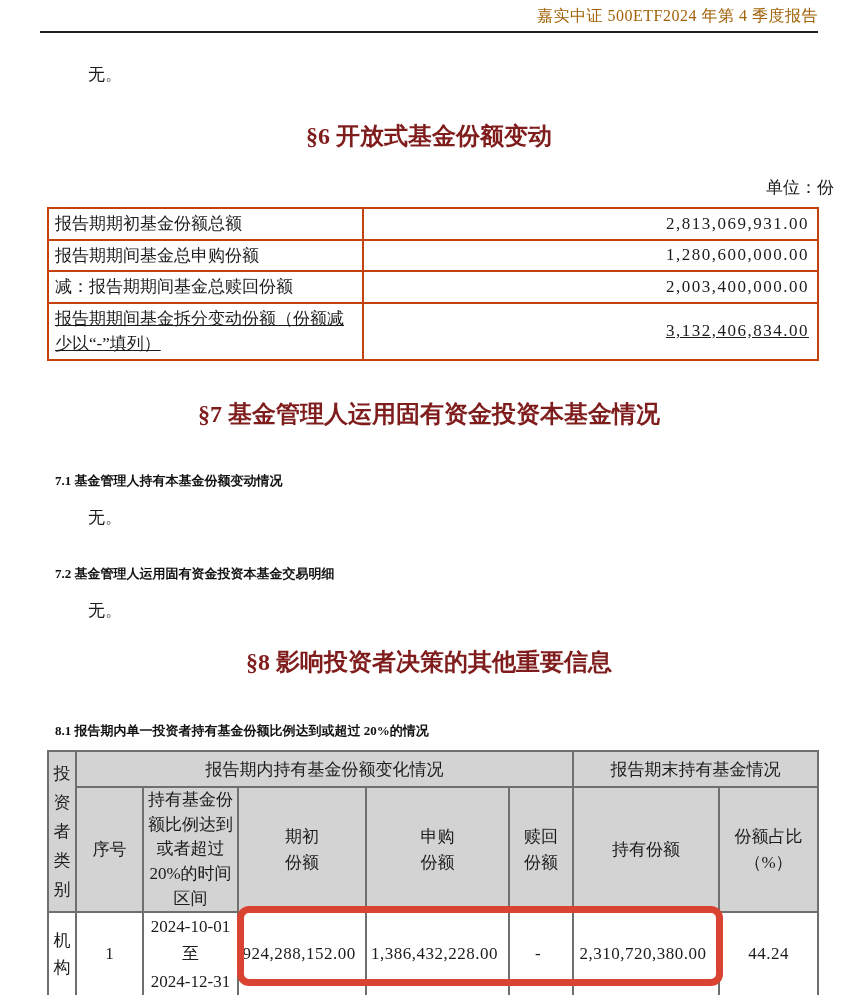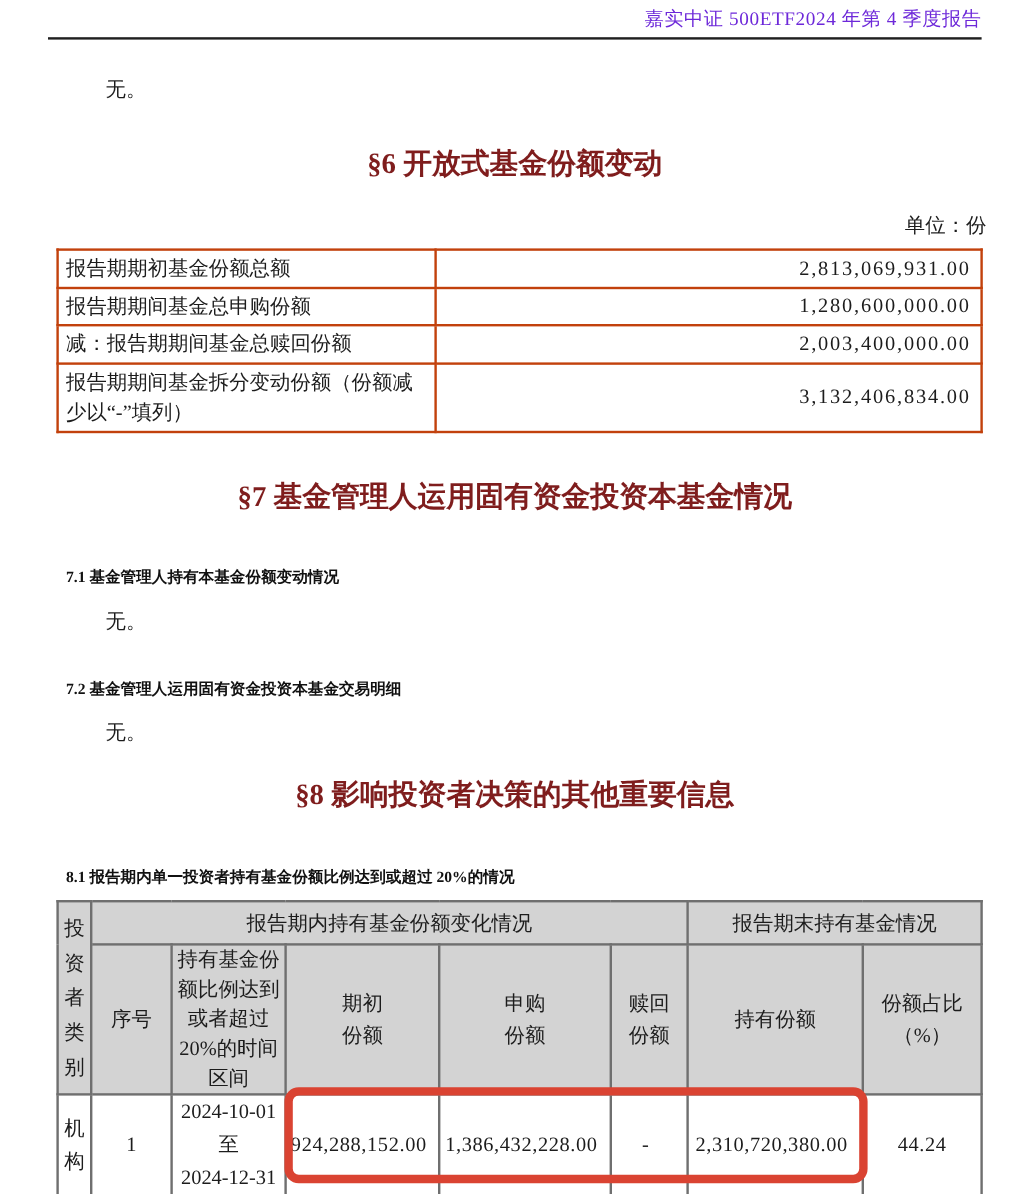--- a/index.html
+++ b/index.html
@@ -13,41 +13,41 @@
     overflow: hidden;
     font-family: "Liberation Serif", "DejaVu Serif", serif;
     color: #1c1c1c;
   }
   .abs { position: absolute; }
 
   
   .doc-header {
     top: 6px; right: 40px;
     font-size: 16px; letter-spacing: 0.5px;
-    color: #6d28d9;
+    color: #a16207;
     text-align: right;
   }
   .header-rule {
     top: 31px; left: 40px; width: 778px;
     border-top: 2px solid #1f1f1f;
   }
 
   .body-text { font-size: 17px; color: #1c1c1c; }
 
   .section-title {
     left: 0; width: 100%;
     text-align: center;
     font-size: 24px; font-weight: bold; color: #7f1d1d;
   }
   .subsection-title {
     left: 55px;
     font-size: 13px; font-weight: bold; color: #111; margin-top: 12px;
   }
   .unit-label {
-    top: 176px; right: 36px;
+    top: 176px; right: 24px;
     font-size: 17px;
   }
 
   
   table.share-table {
     top: 207px; left: 47px;
     width: 770px;
     border-collapse: collapse;
     table-layout: fixed;
   }
@@ -61,21 +61,21 @@
     text-align: left;
     white-space: pre-line;
     line-height: 1.5;
   }
   table.share-table td.val {
     padding: 2px 8px 2px 2px;
     text-align: right;
     letter-spacing: 1.5px;
   }
   tr.h28 { height: 28px; }
-  tr.h55 { height: 55px; }
+  tr.h55 { height: 55px; text-decoration: underline; }
 
   
   table.investor-table {
     top: 750px; left: 47px;
     width: 770px;
     border-collapse: collapse;
     table-layout: fixed;
   }
   table.investor-table td {
     border: 2px solid #6f6f6f;

